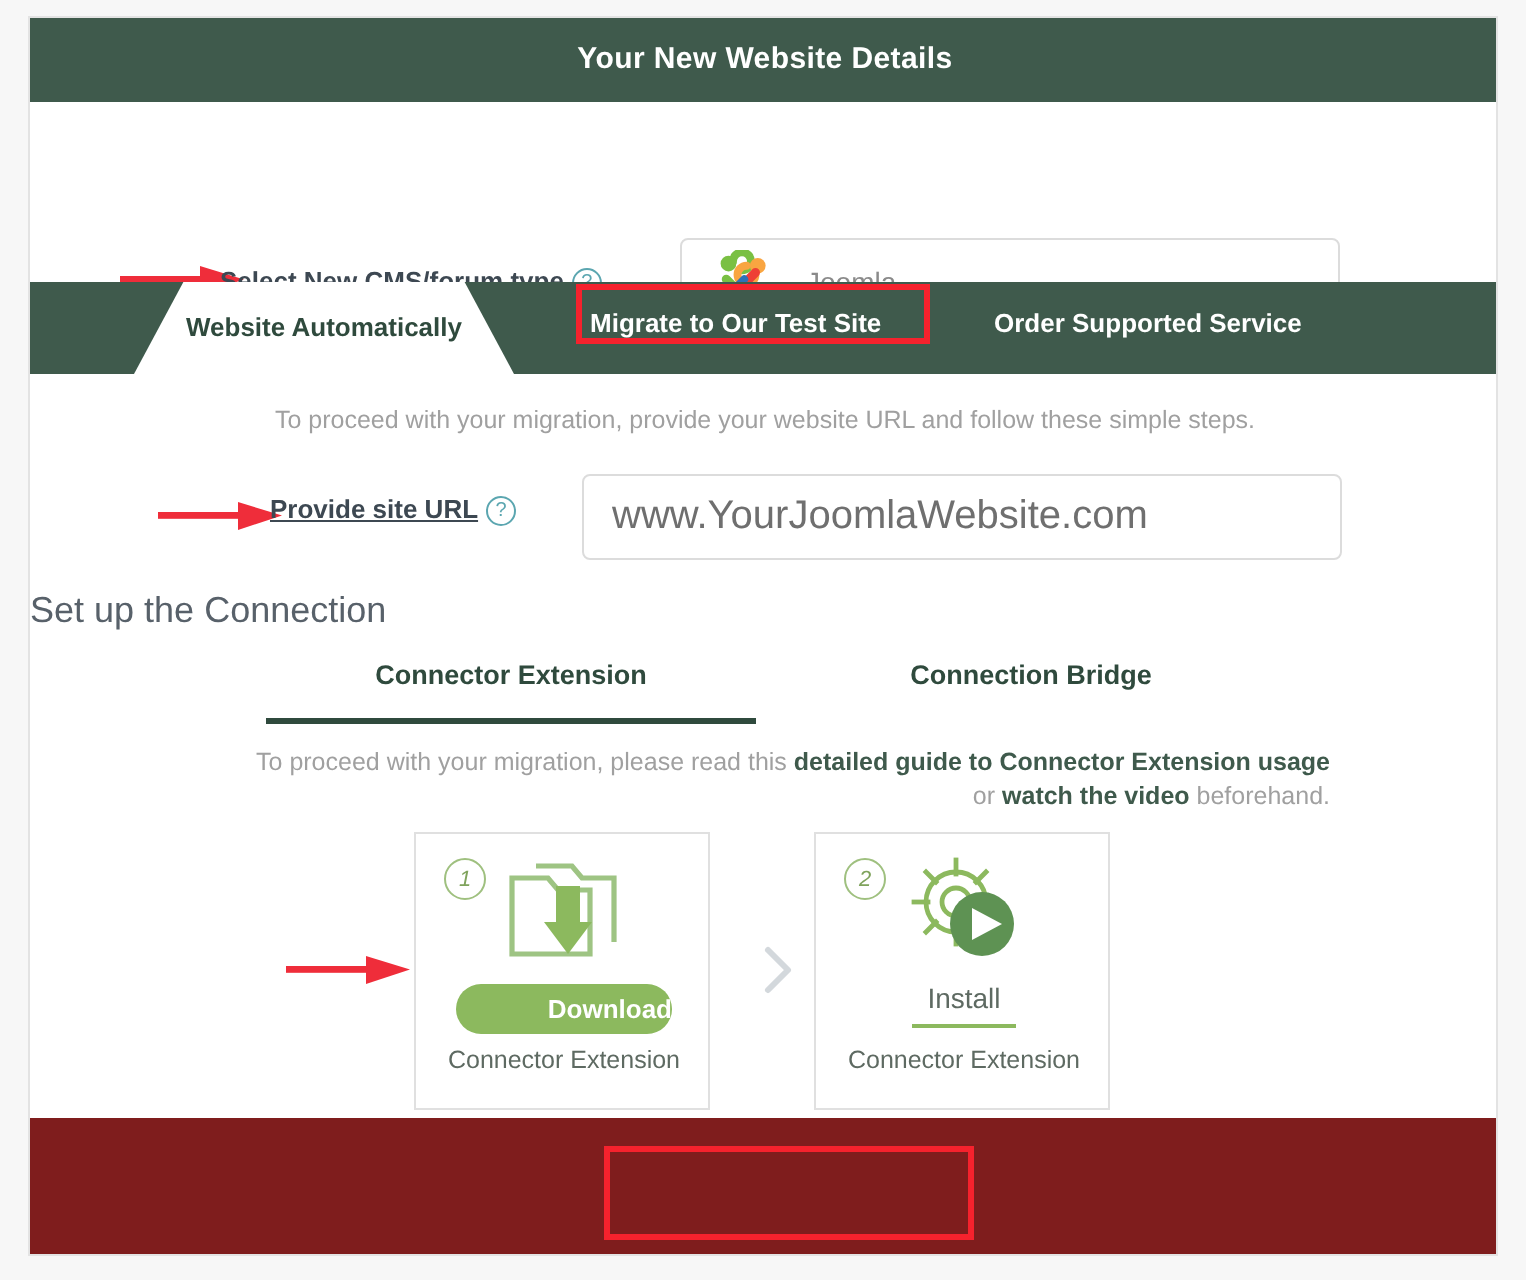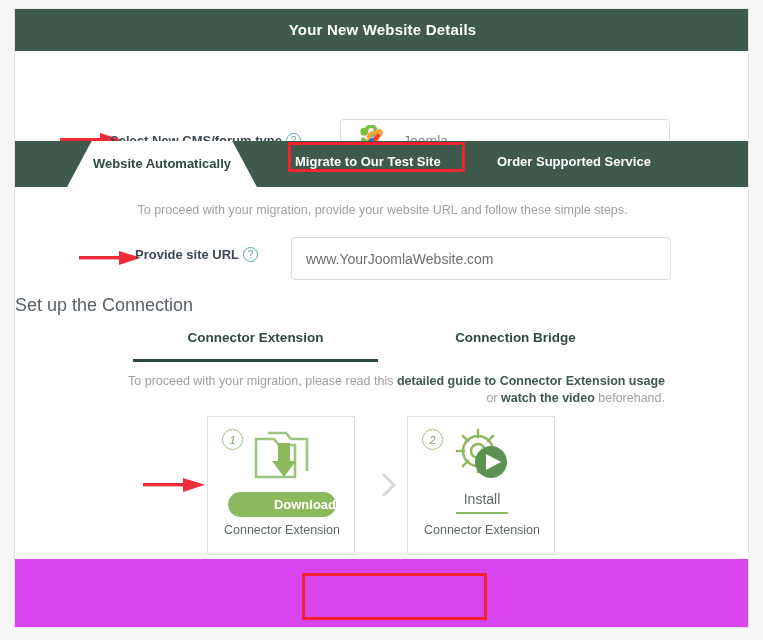--- a/index.html
+++ b/index.html
@@ -17,21 +17,21 @@
     height: 640px;
     background: #f7f7f7;
   }
 
   .card {
     position: absolute;
     left: 14px;
     top: 8px;
     width: 735px;
     height: 620px;
-    background: #d946ef;
+    background: #7f1d1d;
     border: 1px solid #e3e3e3;
     overflow: hidden;
   }
 
   
   .header-bar {
     position: absolute;
     left: 0; top: 0;
     width: 735px;
     height: 42px;
@@ -187,32 +187,33 @@
   }
 
   .url-label {
     position: absolute;
     left: 120px;
     top: 60px;
     font-size: 13px;
     font-weight: bold;
     color: #3d4852;
     white-space: nowrap;
+    text-decoration: underline;
   }
   .url-input {
     position: absolute;
     left: 276px;
     top: 50px;
     width: 380px;
     height: 43px;
     border: 1px solid #dcdcdc;
     border-radius: 4px;
     background: #fff;
     font-family: "Liberation Sans", sans-serif;
-    font-size: 14px;
+    font-size: 20px;
     color: #6f6f6f;
     padding: 0 14px;
     outline: none;
   }
 
   .setup-title {
     position: absolute;
     left: 0; top: 108px;
     width: 735px;
     text-align: left;

